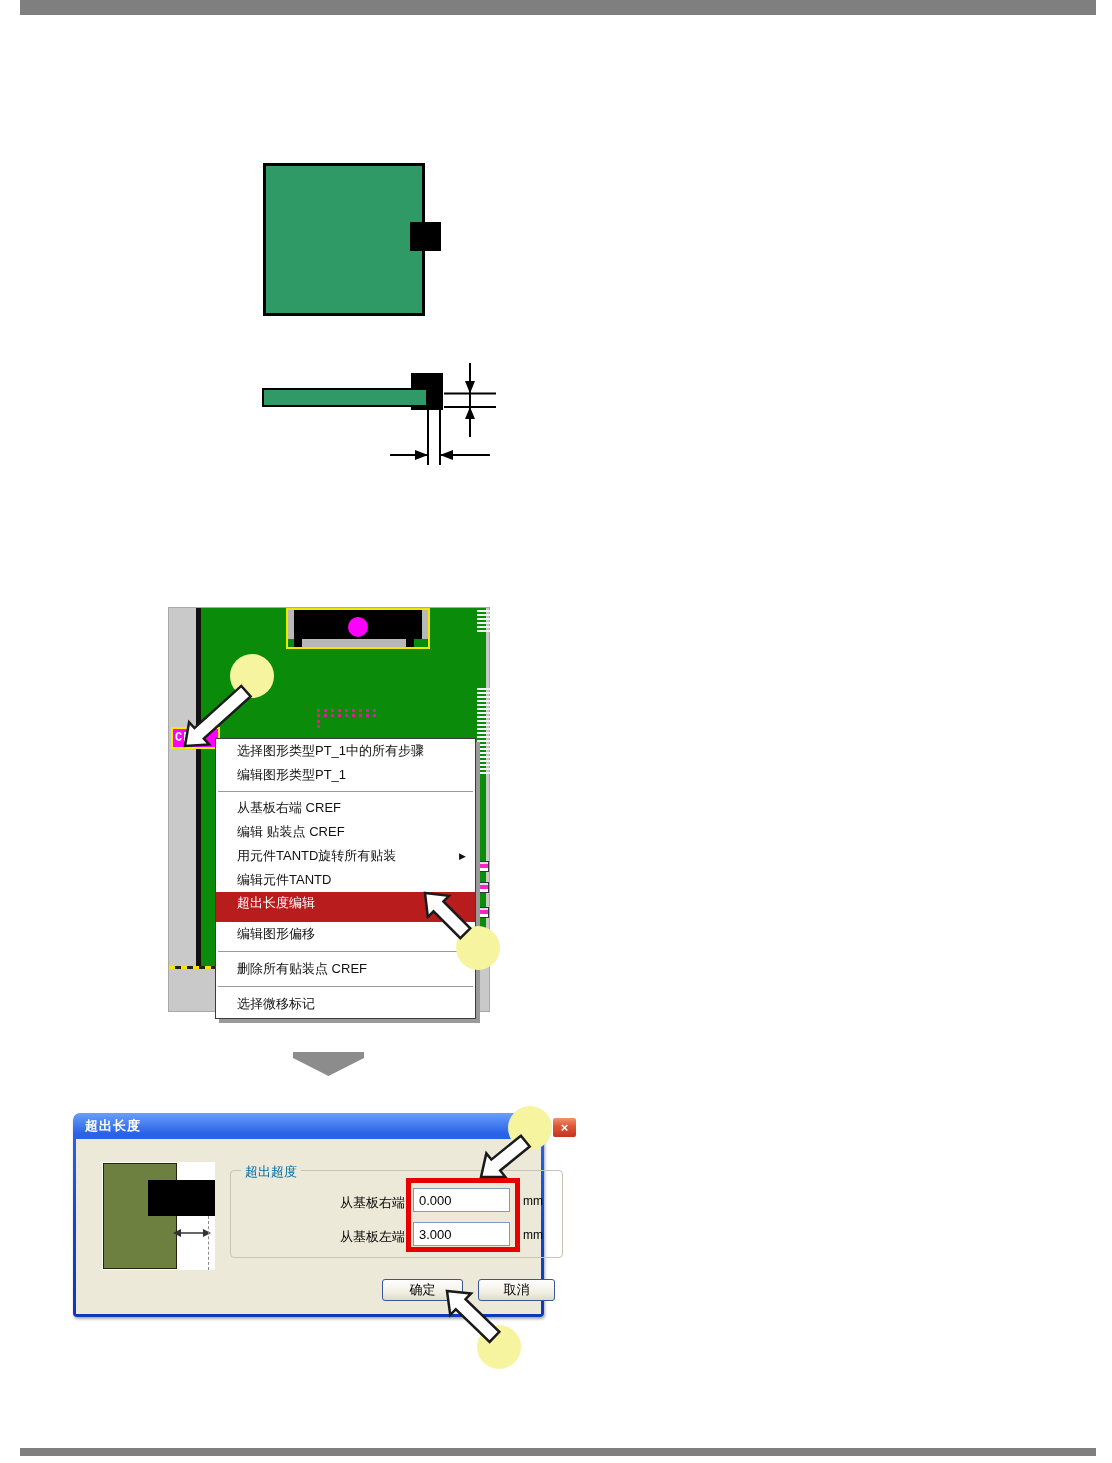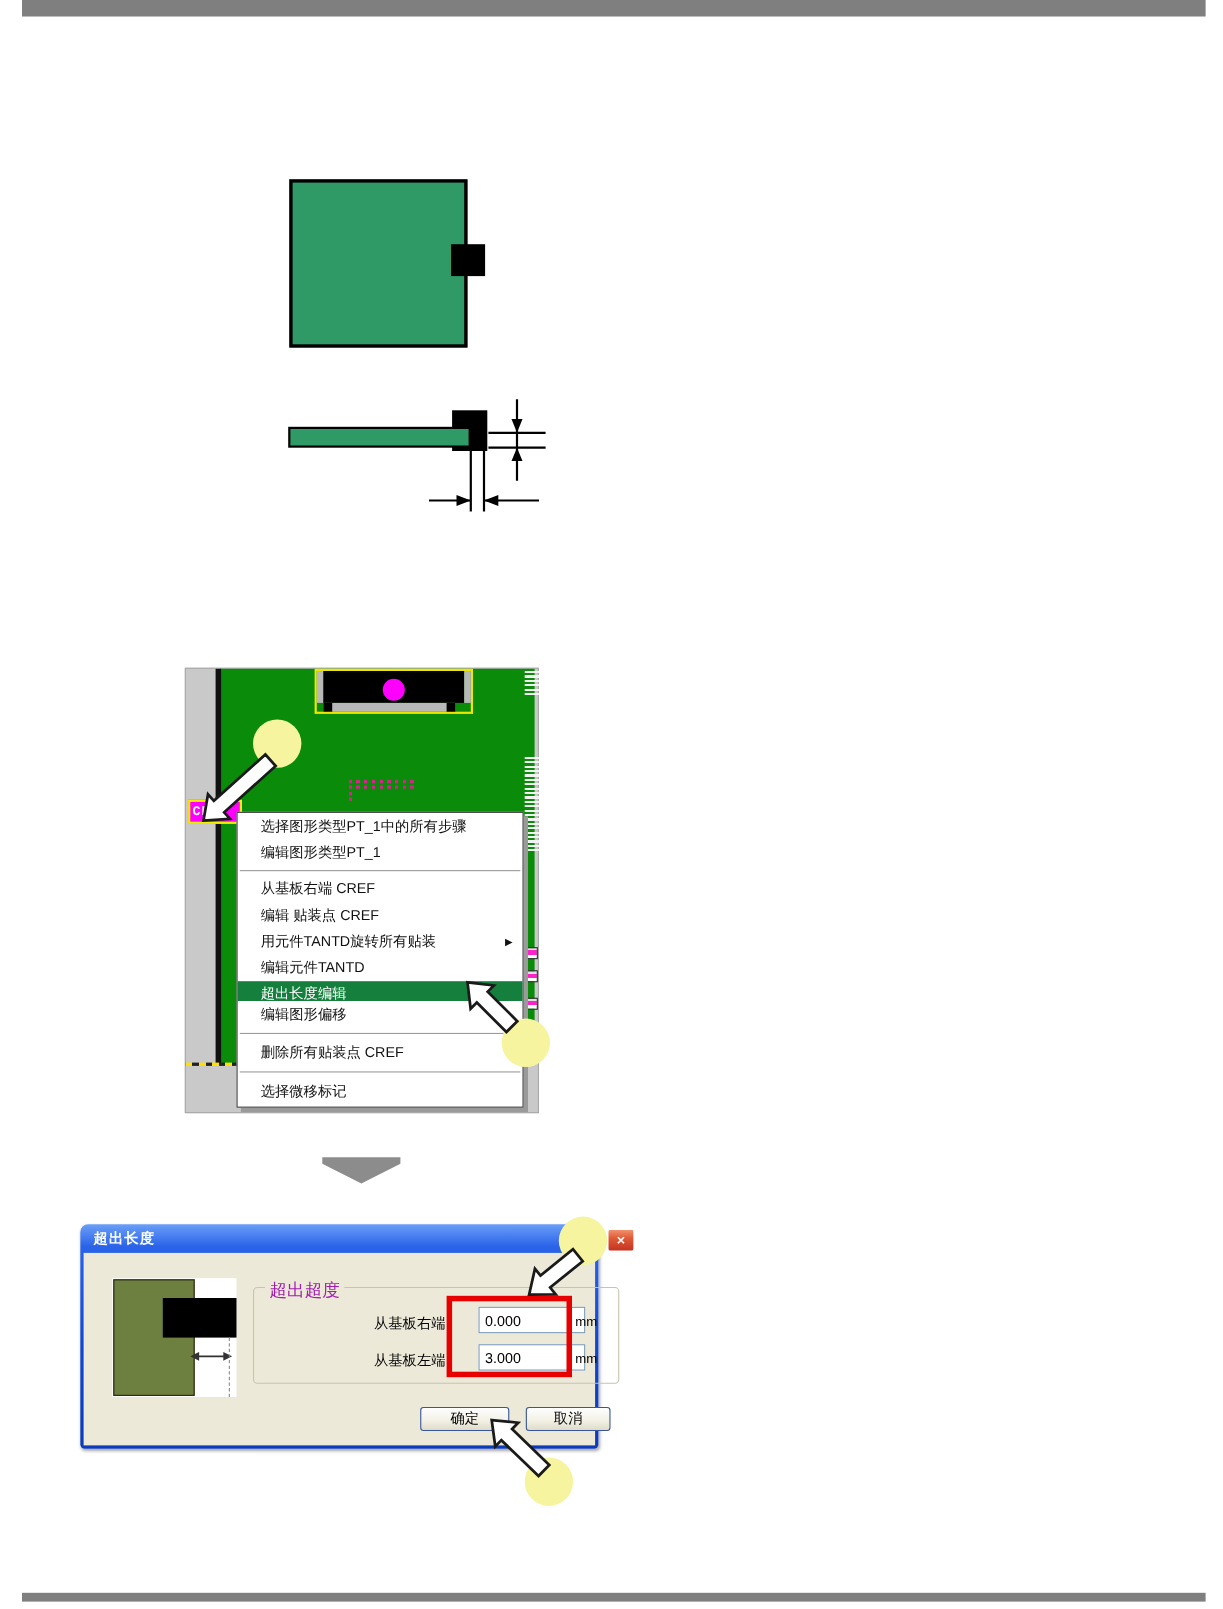--- a/index.html
+++ b/index.html
@@ -19,39 +19,39 @@
   .dash-outline{background:repeating-linear-gradient(to right,#ffe000 0 6px,#222 6px 12px);height:3px;}
   .comp{border:2px solid #efe700;box-sizing:border-box;}
   .dotrow{background:repeating-linear-gradient(to right,#d4258d 0 3px,rgba(0,0,0,0) 3px 7px);height:3px;}
   .sidecomp{background:linear-gradient(to bottom,#e0e0e0 0 2px,#ff22cc 2px 6px,#ffffff 6px 10px);border:1px solid #333;box-sizing:border-box;}
   .cref{background:#ff00ff;border:2px solid #f4ef00;color:#fff;font:bold 12px "Liberation Mono","DejaVu Sans Mono",monospace;
         line-height:18px;padding-left:2px;letter-spacing:1px;box-sizing:border-box;white-space:nowrap;overflow:hidden;}
   .bluemark{background:linear-gradient(to bottom,#1b1bd8 0 6px,rgba(0,0,0,0) 6px 10px,#1b1bd8 10px 16px);}
   
   .menu{background:#fff;border:1px solid #3c3c3c;box-shadow:4px 4px 0 #9a9a9a;width:259px;}
   .mi{position:relative;font-size:13px;color:#111;line-height:24px;height:24px;padding-left:21px;white-space:nowrap;}
-  .mi.hl{background:#15803d;color:#fff;height:18px;line-height:22px;}
+  .mi.hl{background:#b91c1c;color:#fff;height:30px;line-height:22px;}
   .msep{border-top:1px solid #9a9a9a;margin:4px 2px;}
   .subarrow{position:absolute;right:9px;top:0;font-size:9px;}
   
   .flow{fill:#8c8c8c;}
   
   .dlg{background:linear-gradient(180deg,#6a9ef7 0%,#2a63e8 10%,#1046cf 55%,#0c3ab8 100%);
        border-radius:7px 7px 4px 4px;box-shadow:1px 2px 3px rgba(0,0,0,.35);}
   .dlg-body{position:absolute;left:3px;top:26px;right:3px;bottom:3px;background:#ece9d8;}
   .dlg-title{position:absolute;left:12px;top:4px;color:#fff;font-size:13px;font-weight:bold;letter-spacing:1px;}
   .xbtn{position:absolute;width:25px;height:21px;border:1px solid #fff;border-radius:3px;box-sizing:border-box;
         background:linear-gradient(180deg,#f0926f 0%,#e05a36 40%,#c43321 100%);color:#fff;font-weight:bold;
         font-size:13px;text-align:center;line-height:19px;}
   .groupbox{border:1px solid #c8c4b0;border-radius:4px;box-sizing:border-box;}
-  .grouplabel{position:absolute;left:10px;top:-8px;background:#ece9d8;padding:0 4px;color:#a21caf;font-size:16px;}
+  .grouplabel{position:absolute;left:10px;top:-8px;background:#ece9d8;padding:0 4px;color:#0369a1;font-size:13px;}
   .flabel{font-size:13px;color:#000;text-align:right;}
   .funit{font-size:12px;color:#000;}
   .xpinput{position:absolute;border:1px solid #7f9db9;background:#fff;font-size:13px;padding:0 0 0 5px;
-           box-sizing:border-box;font-family:"Liberation Sans","DejaVu Sans",sans-serif;margin-left:22px;}
+           box-sizing:border-box;font-family:"Liberation Sans","DejaVu Sans",sans-serif;}
   .redbox{border:5px solid #e80000;box-sizing:border-box;}
   .xpbtn{position:absolute;border:1px solid #39569a;border-radius:3px;box-sizing:border-box;
          background:linear-gradient(180deg,#fefefe 0%,#f2f0e4 60%,#dedbc8 100%);
          font-size:13px;text-align:center;line-height:20px;color:#000;}
   .olive{background:#6e8040;border:1px solid #23230f;box-sizing:border-box;}
   .vdash{border-left:1px dashed #8a8a8a;}
   
   .callout{width:44px;height:44px;border-radius:50%;background:#f7f4a0;}
 </style>
 </head>

